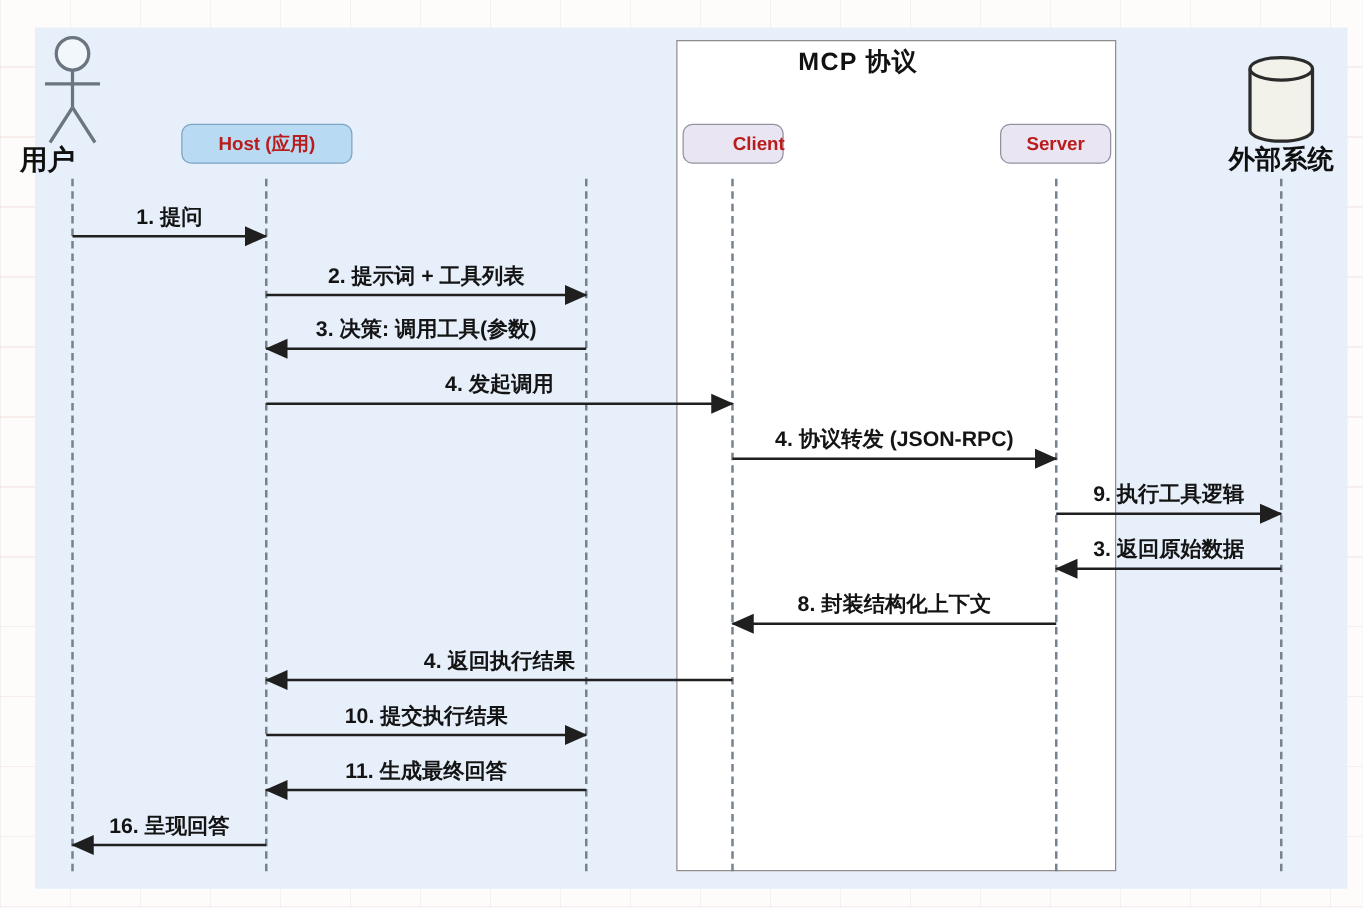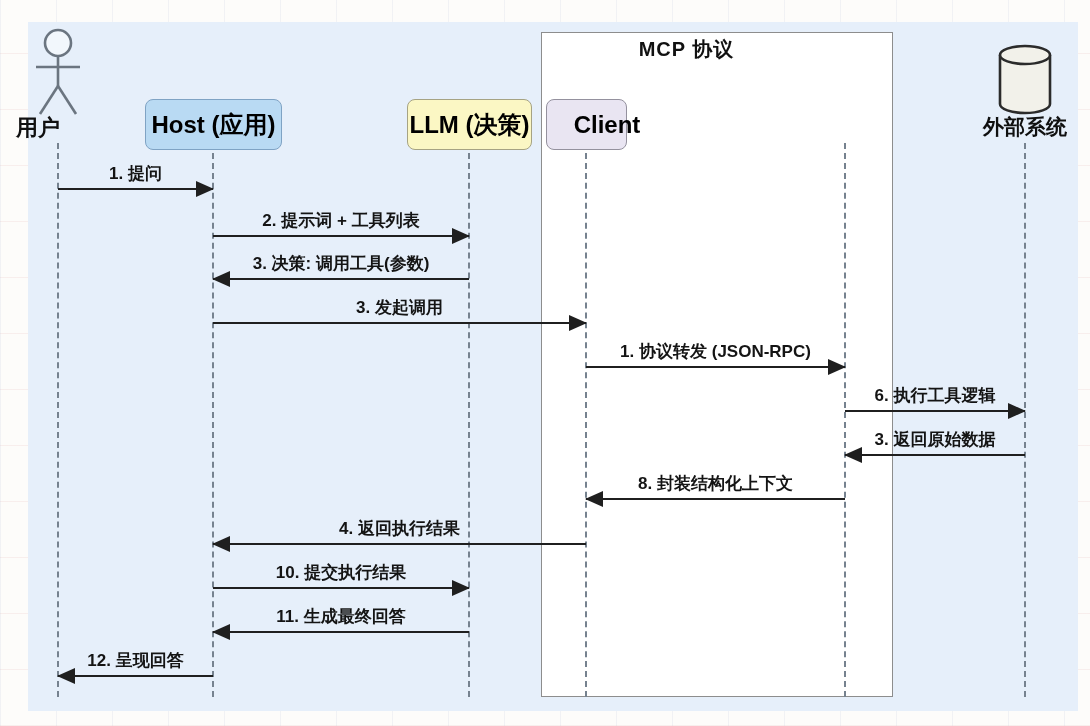--- a/index.html
+++ b/index.html
@@ -36,23 +36,23 @@
     border-left:2px dashed #76828f;
   }
   .ll-user{left:57px;}
   .ll-host{left:212px;}
   .ll-llm{left:468px;}
   .ll-client{left:585px;}
   .ll-server{left:844px;}
   .ll-ext{left:1024px;}
   
   .pbox{
-    position:absolute;top:99px;height:51px;box-sizing:border-box;
+    position:absolute;top:99px;height:32px;box-sizing:border-box;
     display:flex;align-items:center;justify-content:center;
-    border-radius:8px;font-size:24px;font-weight:600;color:#000000;
+    border-radius:8px;font-size:15px;font-weight:600;color:#b91c1c;
     white-space:nowrap;
   }
   .pbox-host{left:145px;width:137px;background:#b9daf3;border:1.5px solid #7fa3c4;}
   .pbox-llm{left:407px;width:125px;background:#fbf7c4;border:1.5px solid #a6a383;}
   .pbox-client{left:546px;width:81px;background:#e9e5f2;border:1.5px solid #94919e;padding-left:41px;}
   .pbox-server{left:800px;width:89px;background:#e9e5f2;border:1.5px solid #94919e;}
   
   .actor{position:absolute;left:28px;top:28px;width:60px;height:90px;}
   .actor-label{
     position:absolute;left:16px;top:113px;width:84px;text-align:left;
@@ -114,22 +114,22 @@
         <line x1="30" y1="28" x2="30" y2="58"></line>
         <line x1="8" y1="39" x2="52" y2="39"></line>
         <line x1="30" y1="58" x2="12" y2="86"></line>
         <line x1="30" y1="58" x2="48" y2="86"></line>
       </g>
     </svg>
   </div>
   <div class="actor-label">用户</div>
 
   <div class="pbox pbox-host">Host (应用)</div>
-  <div class="pbox pbox-llm">LLM (决策)</div>
   <div class="pbox pbox-client">Client</div>
+  <div class="pbox pbox-server">Server</div>
 
   <div class="db">
     <svg width="56" height="72" viewBox="0 0 56 72">
       <g stroke="#2b2b2b" stroke-width="2.6" fill="#f2f1ea">
         <path d="M3,11 v49 a25,9 0 0 0 50,0 v-49"></path>
         <ellipse cx="28" cy="11" rx="25" ry="9"></ellipse>
       </g>
     </svg>
   </div>
   <div class="db-label">外部系统</div>
@@ -143,31 +143,31 @@
     <div class="label">2. 提示词 + 工具列表</div>
     <div class="line"></div>
       <div class="ah"></div>
   </div>
   <div class="msg m3 dir-left">
     <div class="label">3. 决策: 调用工具(参数)</div>
     <div class="line"></div>
       <div class="ah"></div>
   </div>
   <div class="msg m4 dir-right">
-    <div class="label">3. 发起调用</div>
+    <div class="label">4. 发起调用</div>
     <div class="line"></div>
       <div class="ah"></div>
   </div>
   <div class="msg m5 dir-right">
-    <div class="label">1. 协议转发 (JSON-RPC)</div>
+    <div class="label">4. 协议转发 (JSON-RPC)</div>
     <div class="line"></div>
       <div class="ah"></div>
   </div>
   <div class="msg m6 dir-right">
-    <div class="label">6. 执行工具逻辑</div>
+    <div class="label">9. 执行工具逻辑</div>
     <div class="line"></div>
       <div class="ah"></div>
   </div>
   <div class="msg m7 dir-left">
     <div class="label">3. 返回原始数据</div>
     <div class="line"></div>
       <div class="ah"></div>
   </div>
   <div class="msg m8 dir-left">
     <div class="label">8. 封装结构化上下文</div>
@@ -183,17 +183,17 @@
     <div class="label">10. 提交执行结果</div>
     <div class="line"></div>
       <div class="ah"></div>
   </div>
   <div class="msg m11 dir-left">
     <div class="label">11. 生成最终回答</div>
     <div class="line"></div>
       <div class="ah"></div>
   </div>
   <div class="msg m12 dir-left">
-    <div class="label">12. 呈现回答</div>
+    <div class="label">16. 呈现回答</div>
     <div class="line"></div>
       <div class="ah"></div>
   </div>
 </div>
 
 </body></html>

